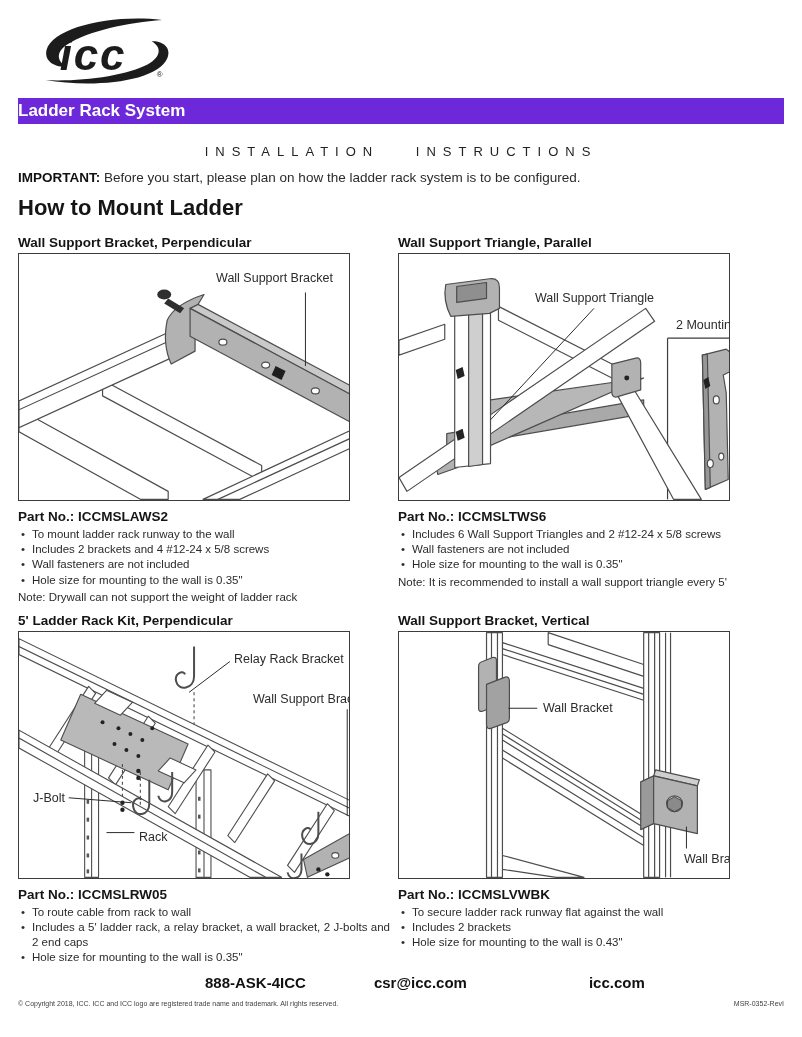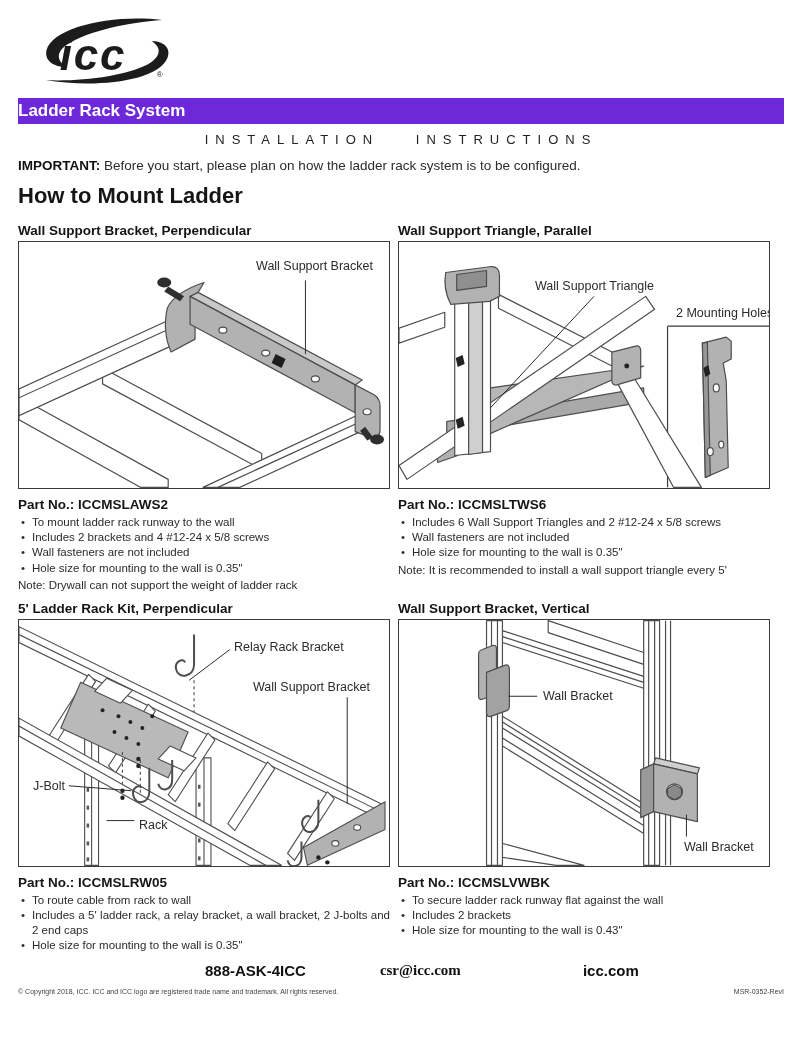--- a/index.html
+++ b/index.html
@@ -15,50 +15,50 @@
   .logo-wrap { padding-left: 10px; height: 82px; }
 
   .banner {
     background: #6d28d9; color: #fff;
     text-align: left; font-weight: bold;
     font-size: 17px; height: 26px; line-height: 26px;
     margin-top: 4px;
   }
   .subtitle {
     text-align: center; font-size: 13px; color: #222;
-    letter-spacing: 7px; word-spacing: 26px; margin-top: 8px;
+    letter-spacing: 7px; word-spacing: 26px; margin-top: 20px;
     white-space: nowrap;
   }
   .important { font-size: 13.5px; margin-top: 11px; color: #2b2b2b; }
   .important b { color: #111; }
   h1.page-title { font-size: 22px; font-weight: bold; margin: 10px 0 14px; color: #151515; }
 
   .grid {
     display: grid; grid-template-columns: 372px 372px;
     column-gap: 22px; row-gap: 15px; margin-top: 4px; gap: 8px;
   }
   .sec h2 { font-size: 13.5px; font-weight: bold; margin: 0 0 3px; color: #151515; }
   .panel {
-    position: relative; width: 372px; height: 248px;
+    position: relative; width: 332px; height: 248px;
     border: 1px solid #3c3c3c; background: #fff; overflow: hidden;
   }
   .panel svg { position: absolute; left: 0; top: 0; }
   .dlabel { position: absolute; font-size: 12.5px; color: #2b2b2b; white-space: nowrap; }
   .partno { font-size: 13.5px; font-weight: bold; margin: 8px 0 3px; color: #151515; }
   ul.bullets { list-style: none; }
   ul.bullets li {
     font-size: 11.5px; line-height: 1.32; padding-left: 14px;
     position: relative; color: #2b2b2b;
   }
   ul.bullets li::before { content: "•"; position: absolute; left: 3px; }
   ul.bullets li.just { text-align: justify; }
   .note { font-size: 11.5px; line-height: 1.32; margin-top: 2px; color: #2b2b2b; }
 
   .contacts { display: flex; font-weight: bold; font-size: 15px; margin-top: 8px; padding-left: 187px; color: #111; gap: 44px; }
-  .contacts .c2 { margin-left: 30px; font-family: Liberation Serif, serif; }
+  .contacts .c2 { margin-left: 24px; }
   .contacts .c3 { margin-left: 78px; }
   .legal { display: flex; justify-content: space-between; margin-top: 9px; font-size: 7px; color: #3f3f3f; }
 </style>
 </head>
 <body>
 
 <div class="page">
 
   <div class="logo-wrap">
     <svg width="150" height="78" viewBox="0 0 170 88">

